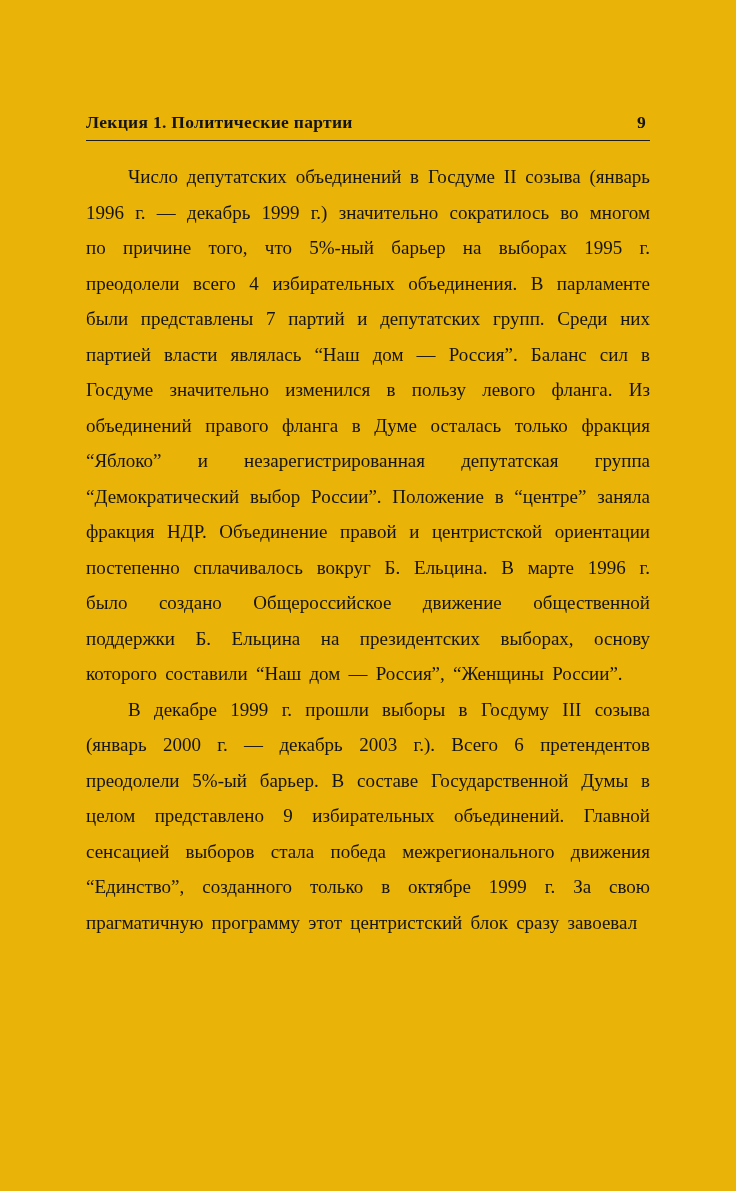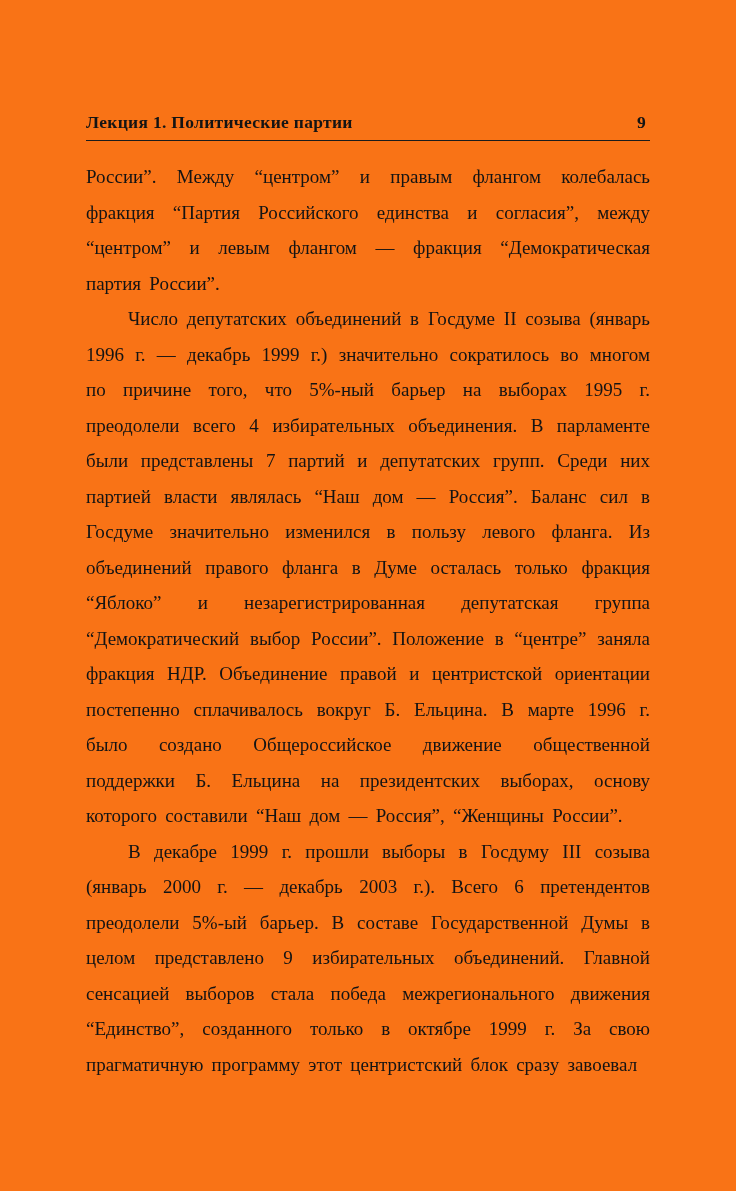--- a/index.html
+++ b/index.html
@@ -5,21 +5,21 @@
   html, body {
     margin: 0;
     padding: 0;
     background: #e9e9e7;
   }
   .page {
     position: relative;
     width: 736px;
     height: 1191px;
     margin: 0 auto;
-    background: #f97316;
+    background: #eab308;
     box-sizing: border-box;
     padding: 112px 86px 0 86px;
     font-family: "Liberation Serif", "DejaVu Serif", serif;
     color: #141414;
     overflow: hidden;
   }
   .page-header {
     display: flex;
     justify-content: space-between;
     align-items: baseline;
@@ -56,18 +56,17 @@
 <div class="page">
 
   <header class="page-header">
     <span class="header-title">Лекция 1. Политические партии</span>
     <span class="header-page-number">9</span>
   </header>
 
   <hr class="header-rule">
 
   <main class="page-body">
-    <p class="para">России”. Между “центром” и правым флангом колебалась фракция “Партия Российского единства и согласия”, между “центром” и левым флангом — фракция “Демократическая партия России”.</p>
     <p class="para indent">Число депутатских объединений в Госдуме II созыва (январь 1996 г. — декабрь 1999 г.) значительно сократилось во многом по причине того, что 5%-ный барьер на выборах 1995 г. преодолели всего 4 избирательных объединения. В парламенте были представлены 7 партий и депутатских групп. Среди них партией власти являлась “Наш дом — Россия”. Баланс сил в Госдуме значительно изменился в пользу левого фланга. Из объединений правого фланга в Думе осталась только фракция “Яблоко” и незарегистрированная депутатская группа “Демократический выбор России”. Положение в “центре” заняла фракция НДР. Объединение правой и центристской ориентации постепенно сплачивалось вокруг Б. Ельцина. В марте 1996 г. было создано Общероссийское движение общественной поддержки Б. Ельцина на президентских выборах, основу которого составили “Наш дом — Россия”, “Женщины России”.</p>
     <p class="para indent">В декабре 1999 г. прошли выборы в Госдуму III созыва (январь 2000 г. — декабрь 2003 г.). Всего 6 претендентов преодолели 5%-ый барьер. В составе Государственной Думы в целом представлено 9 избирательных объединений. Главной сенсацией выборов стала победа межрегионального движения “Единство”, созданного только в октябре 1999 г. За свою прагматичную программу этот центристский блок сразу завоевал</p>
   </main>
 
 </div>
 
 </body></html>

